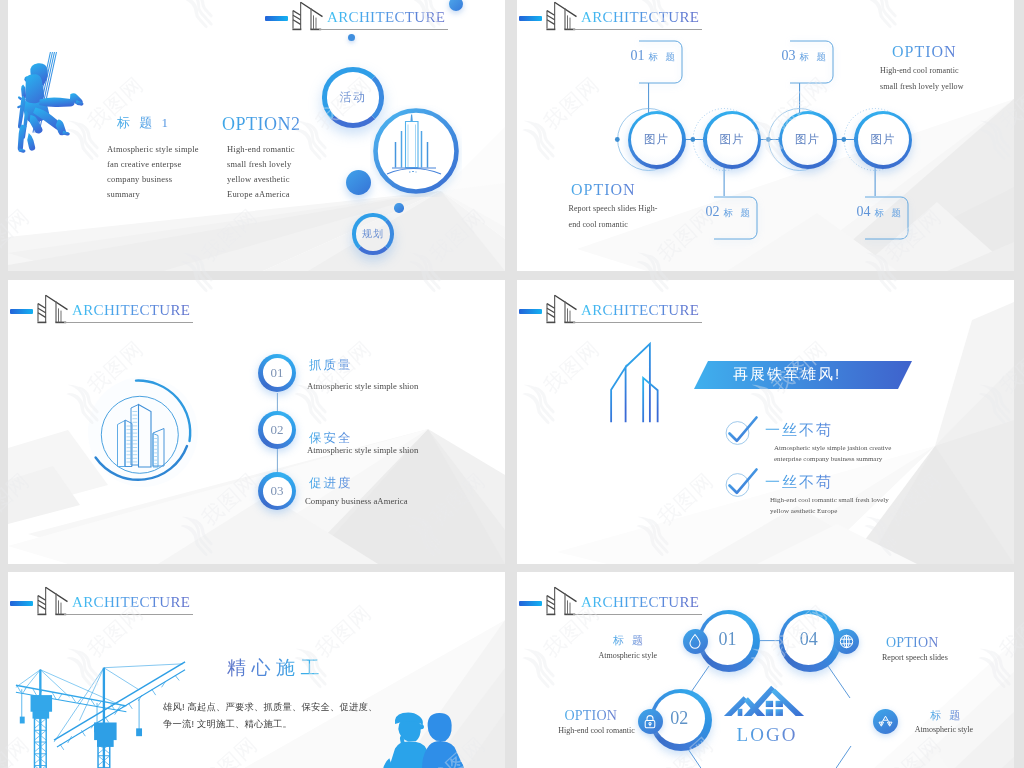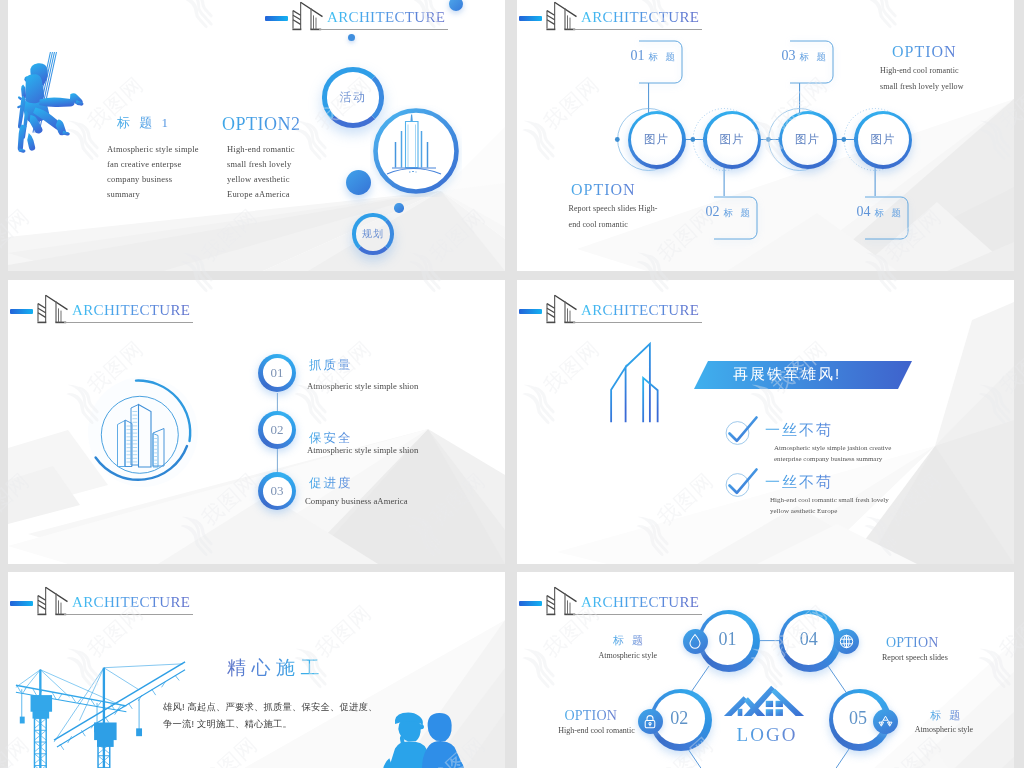--- a/index.html
+++ b/index.html
@@ -751,23 +751,20 @@
   <div class="badge" style="left:120.5px;top:137px;">
     <svg width="14" height="15" viewBox="0 0 14 15">
           <g fill="none" stroke="#fff" stroke-width="1.05">
             <path d="M4 6.5 V4.6 A3 3 0 0 1 10 4.6 V6.5"></path>
             <rect x="2.2" y="6.5" width="9.6" height="7.2" rx="1.4"></rect>
             <circle cx="7" cy="9.6" r="1.1"></circle>
             <path d="M7 10.6 v1.6"></path>
           </g>
         </svg>
   </div>
-  <div class="hx" style="left:311.5px;top:117px;">
-    <i>05</i>
-      </div>
   <div class="badge" style="left:356px;top:137px;">
     <svg width="15" height="15" viewBox="0 0 15 15">
           <g fill="none" stroke="#fff" stroke-width="1">
             <path d="M7.5 2.2 L9.8 6.2 L5.2 6.2 z"></path>
             <path d="M3.3 12.2 L1 8.2 L5.6 8.2 z"></path>
             <path d="M11.7 12.2 L14 8.2 L9.4 8.2 z"></path>
             <path d="M5.2 6.2 A5.2 5.2 0 0 0 3.2 11"></path>
             <path d="M9.8 6.2 A5.2 5.2 0 0 1 11.8 11"></path>
           </g>
         </svg>

